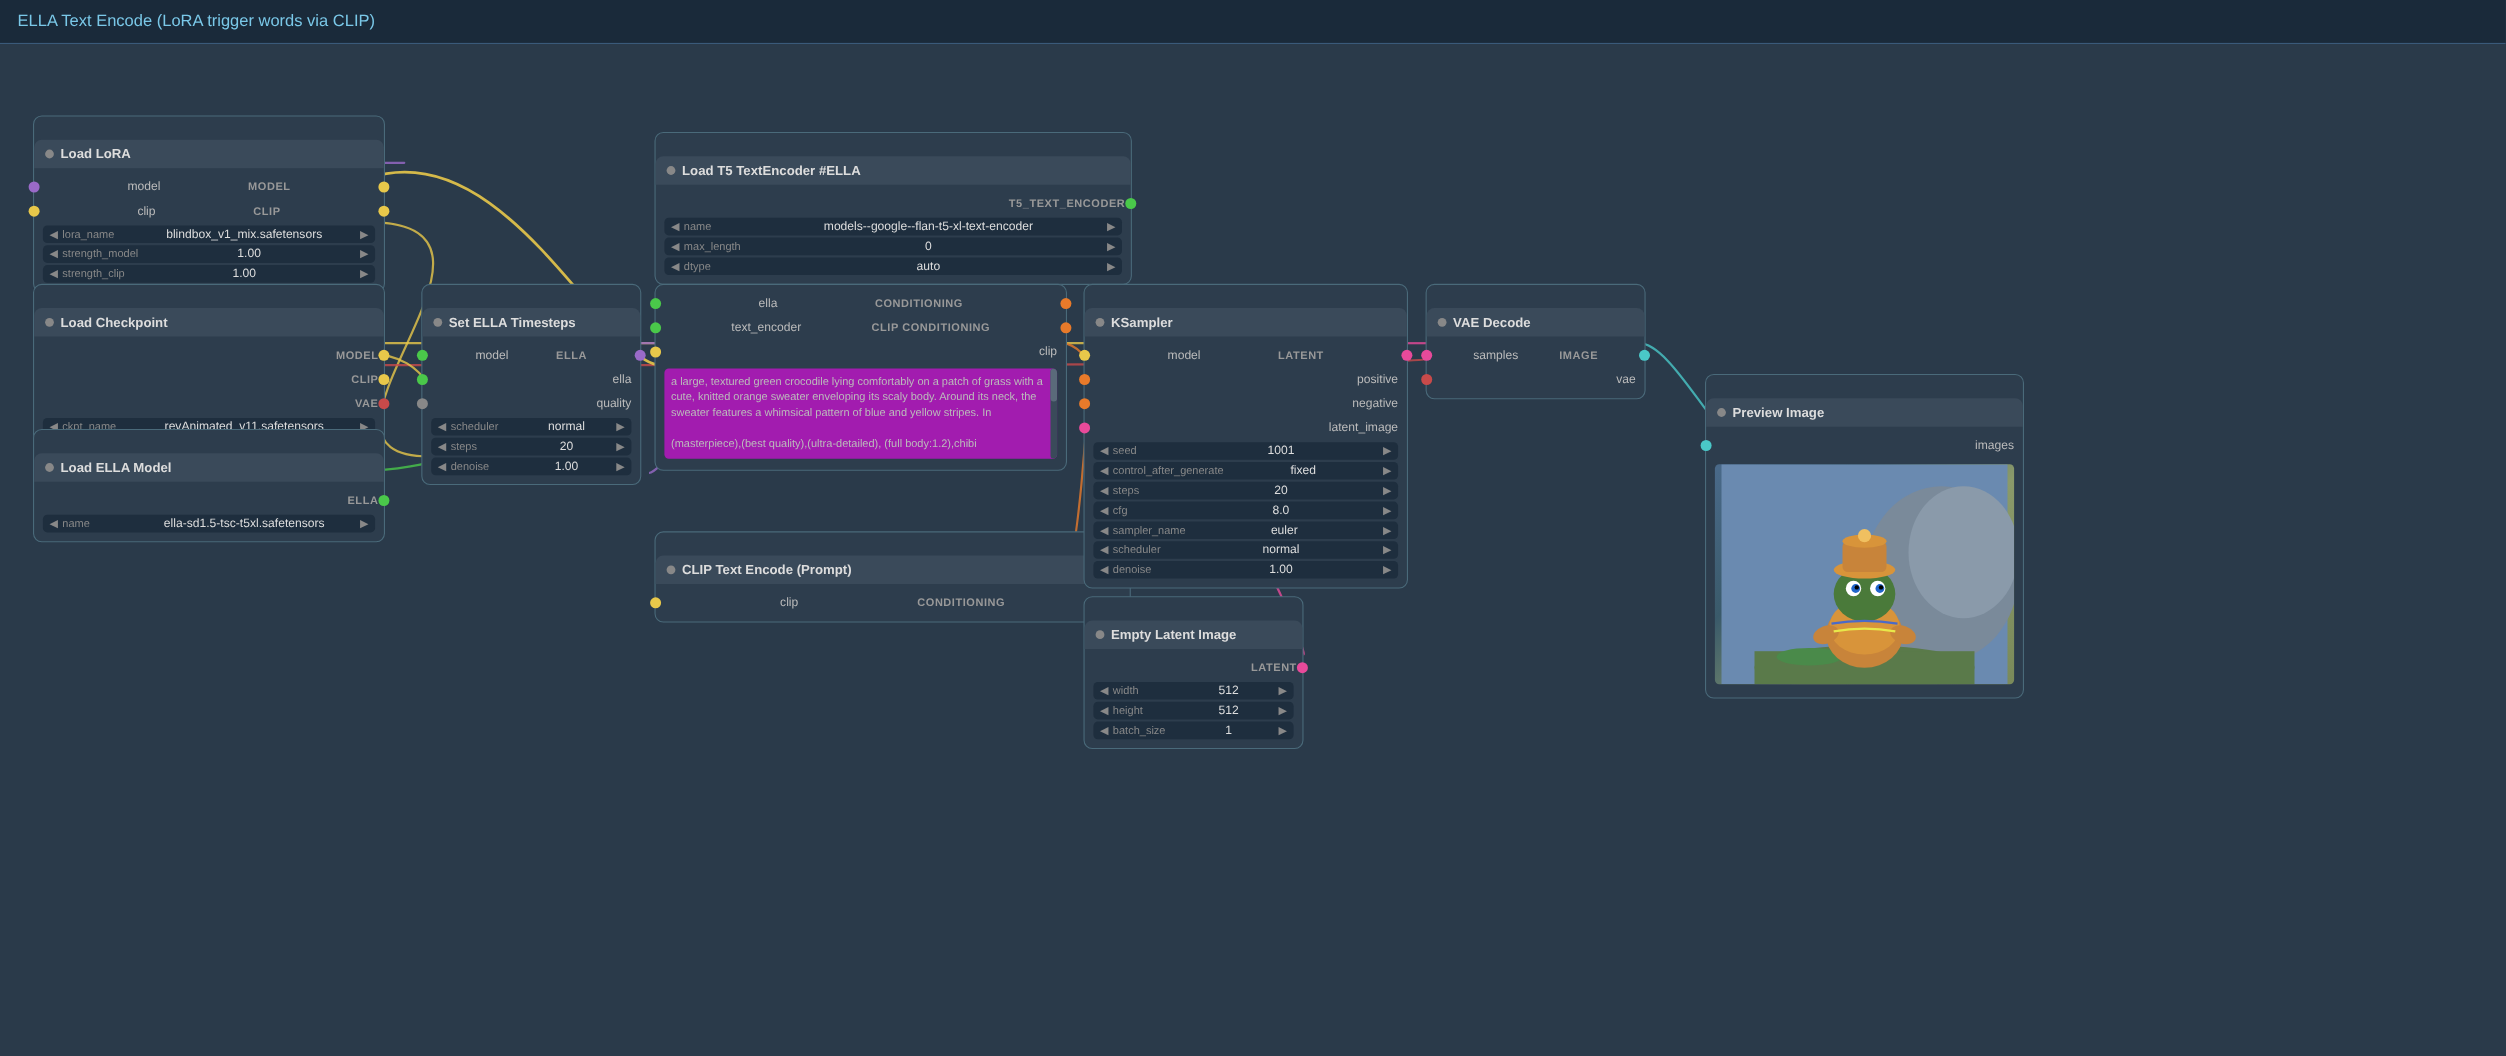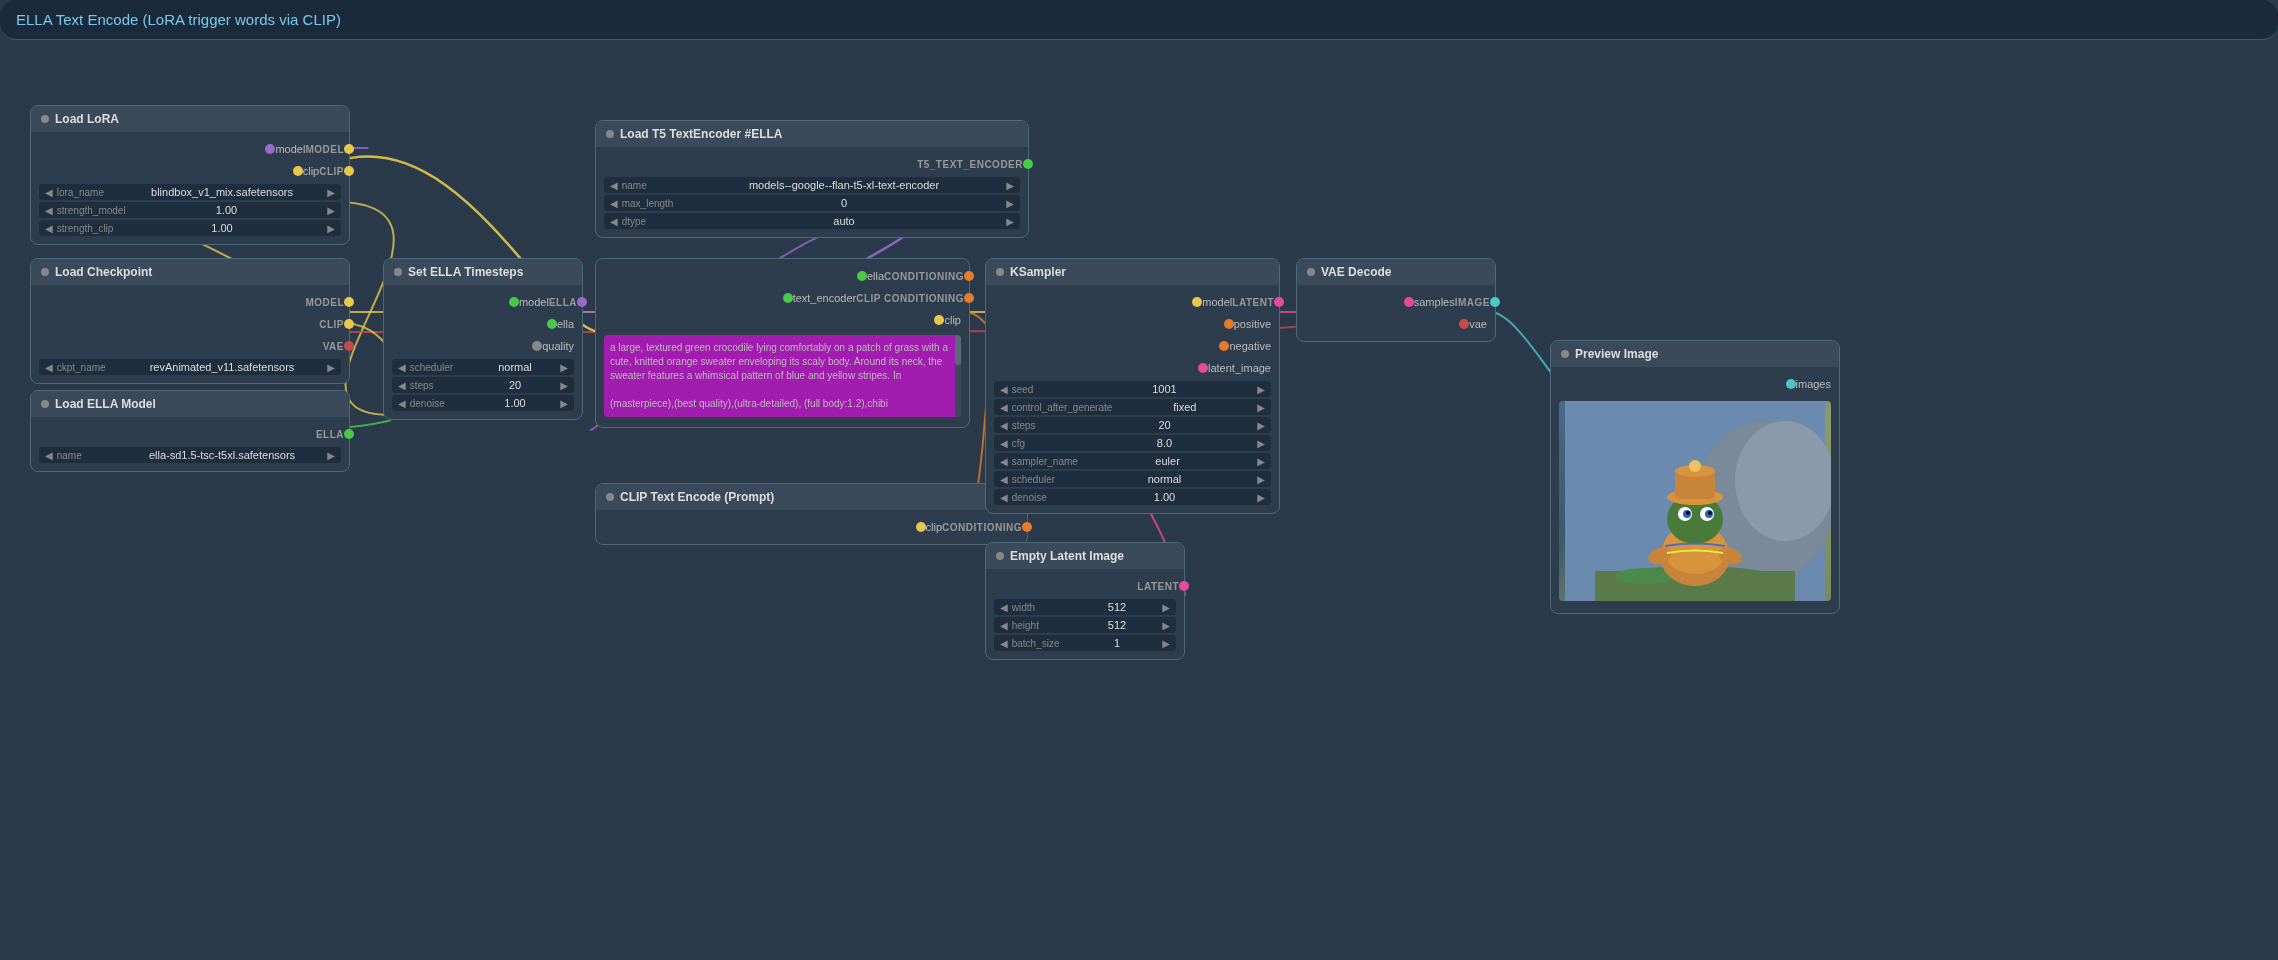--- a/index.html
+++ b/index.html
@@ -16,21 +16,20 @@
     .title-bar {
       background: #1a2a3a;
       border-bottom: 1px solid #3a5a7a;
       padding: 8px 16px;
       font-size: 15px;
       color: #7ac8e8;
       font-weight: 500;
       height: 40px;
       display: flex;
       align-items: center;
-      border-radius: 16px;
     }
     .canvas-area {
       position: relative;
       width: 100%;
       height: calc(100% - 40px);
       overflow: hidden;
     }
     .node {
       position: absolute;
       background: #2d3d4d;
@@ -41,35 +40,36 @@
     .node-header {
       background: #3a4a5a;
       border-radius: 7px 7px 0 0;
       padding: 6px 10px;
       display: flex;
       align-items: center;
       gap: 6px;
       font-size: 12px;
       color: #ddd;
       font-weight: 600;
+      margin-top: 21px;
     }
     .node-dot {
       width: 8px;
       height: 8px;
       border-radius: 50%;
       background: #666;
       flex-shrink: 0;
     }
     .node-body {
       padding: 6px 0;
     }
     .port-row {
       display: flex;
       align-items: center;
-      justify-content: flex-end;
+      justify-content: space-between;
       padding: 2px 8px;
       min-height: 22px;
     }
     .port-label {
       font-size: 11px;
       color: #bbb;
     }
     .port-right {
       text-align: right;
       font-size: 10px;

